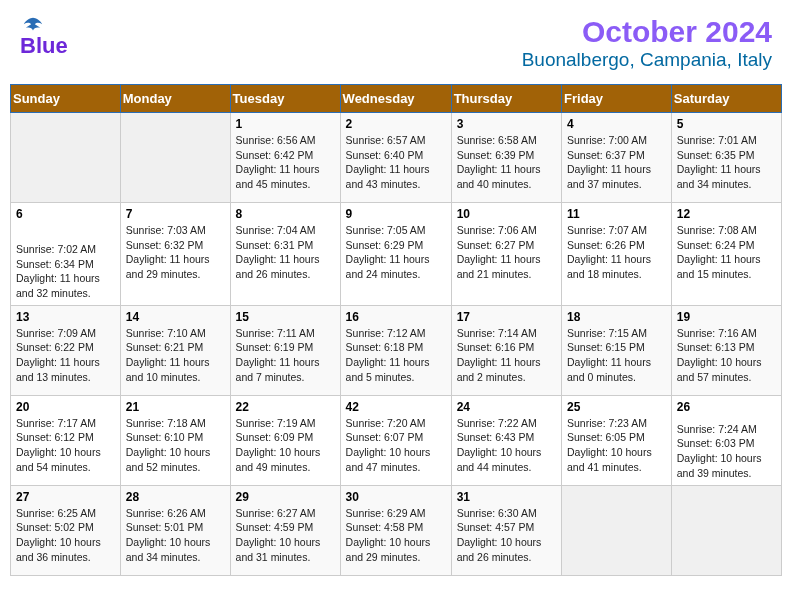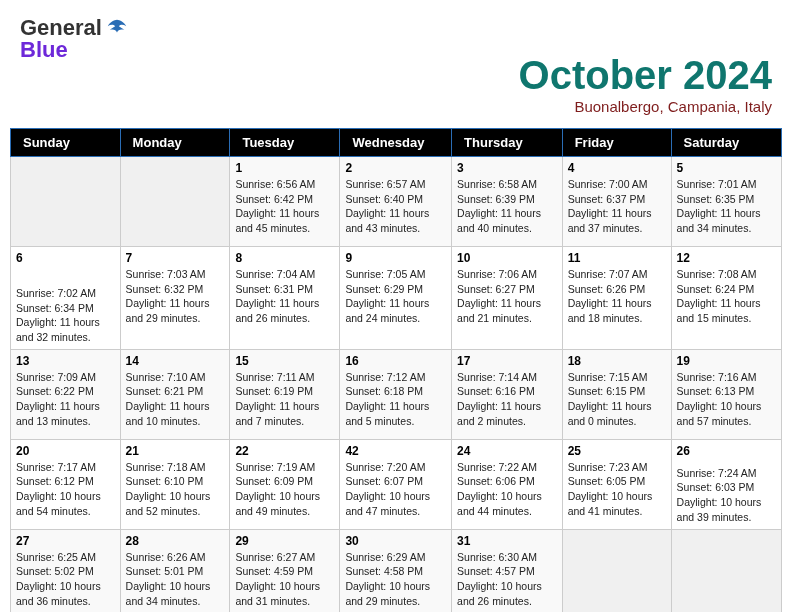--- a/index.html
+++ b/index.html
@@ -19,38 +19,37 @@
     }
     .logo {
       display: flex;
       flex-direction: column;
       align-items: flex-start;
     }
     .title-block {
       text-align: right;
     }
     .month-title {
-      font-size: 40px;
+      font-size: 30px;
       font-weight: bold;
-      color: #0f766e;
-      margin-top: 38px;
+      color: #8b5cf6;
     }
     .subtitle {
-      font-size: 15px;
-      color: #7f1d1d;
+      font-size: 19px;
+      color: #0369a1;
     }
     table {
       width: 100%;
       border-collapse: collapse;
       font-size: 11px;
     }
     thead tr th {
-      background-color: #000000;
+      background-color: #a16207;
       color: #fff;
-      padding: 6px 12px;
+      padding: 6px 2px;
       text-align: left;
       font-size: 13px;
       font-weight: bold;
       border: 1px solid #2a6db5;
     }
     tbody tr td {
       border: 1px solid #ccc;
       padding: 4px 5px;
       vertical-align: top;
       min-height: 70px;
@@ -78,21 +77,20 @@
     .empty-cell {
       background: #f0f0f0 !important;
     }
   </style>
 </head>
 <body>
 
 <div class="header">
   <div class="logo">
     <div style="display:flex; align-items:center; gap:2px;">
-      <span style="font-size:22px; font-weight:bold; color:#333;">General</span>
       <svg width="22" height="22" viewBox="0 0 24 24" style="margin-left:2px;">
         <path d="M12 3 C15 3 20 6 22 10 C19 8 16 8 14 10 L20 14 C16 13 13 14 12 17 C11 14 8 13 4 14 L10 10 C8 8 5 8 2 10 C4 6 9 3 12 3Z" fill="#2a6db5"></path>
       </svg>
     </div>
     <span style="font-size:22px; font-weight:bold; color:#6d28d9; margin-top:-4px;">Blue</span>
   </div>
   <div class="title-block">
     <div class="month-title">October 2024</div>
     <div class="subtitle">Buonalbergo, Campania, Italy</div>
   </div>
@@ -254,21 +252,21 @@
         </td>
         <td>
           <span class="day-number">42</span>
           <div class="day-info" style="white-space: pre-line;">Sunrise: 7:20 AM
 Sunset: 6:07 PM
 Daylight: 10 hours and 47 minutes.</div>
         </td>
         <td>
           <span class="day-number">24</span>
           <div class="day-info" style="white-space: pre-line;">Sunrise: 7:22 AM
-Sunset: 6:06 PM
+Sunset: 6:43 PM
 Daylight: 10 hours and 44 minutes.</div>
         </td>
         <td>
           <span class="day-number">25</span>
           <div class="day-info" style="white-space: pre-line;">Sunrise: 7:23 AM
 Sunset: 6:05 PM
 Daylight: 10 hours and 41 minutes.</div>
         </td>
         <td>
           <span class="day-number">26</span>

